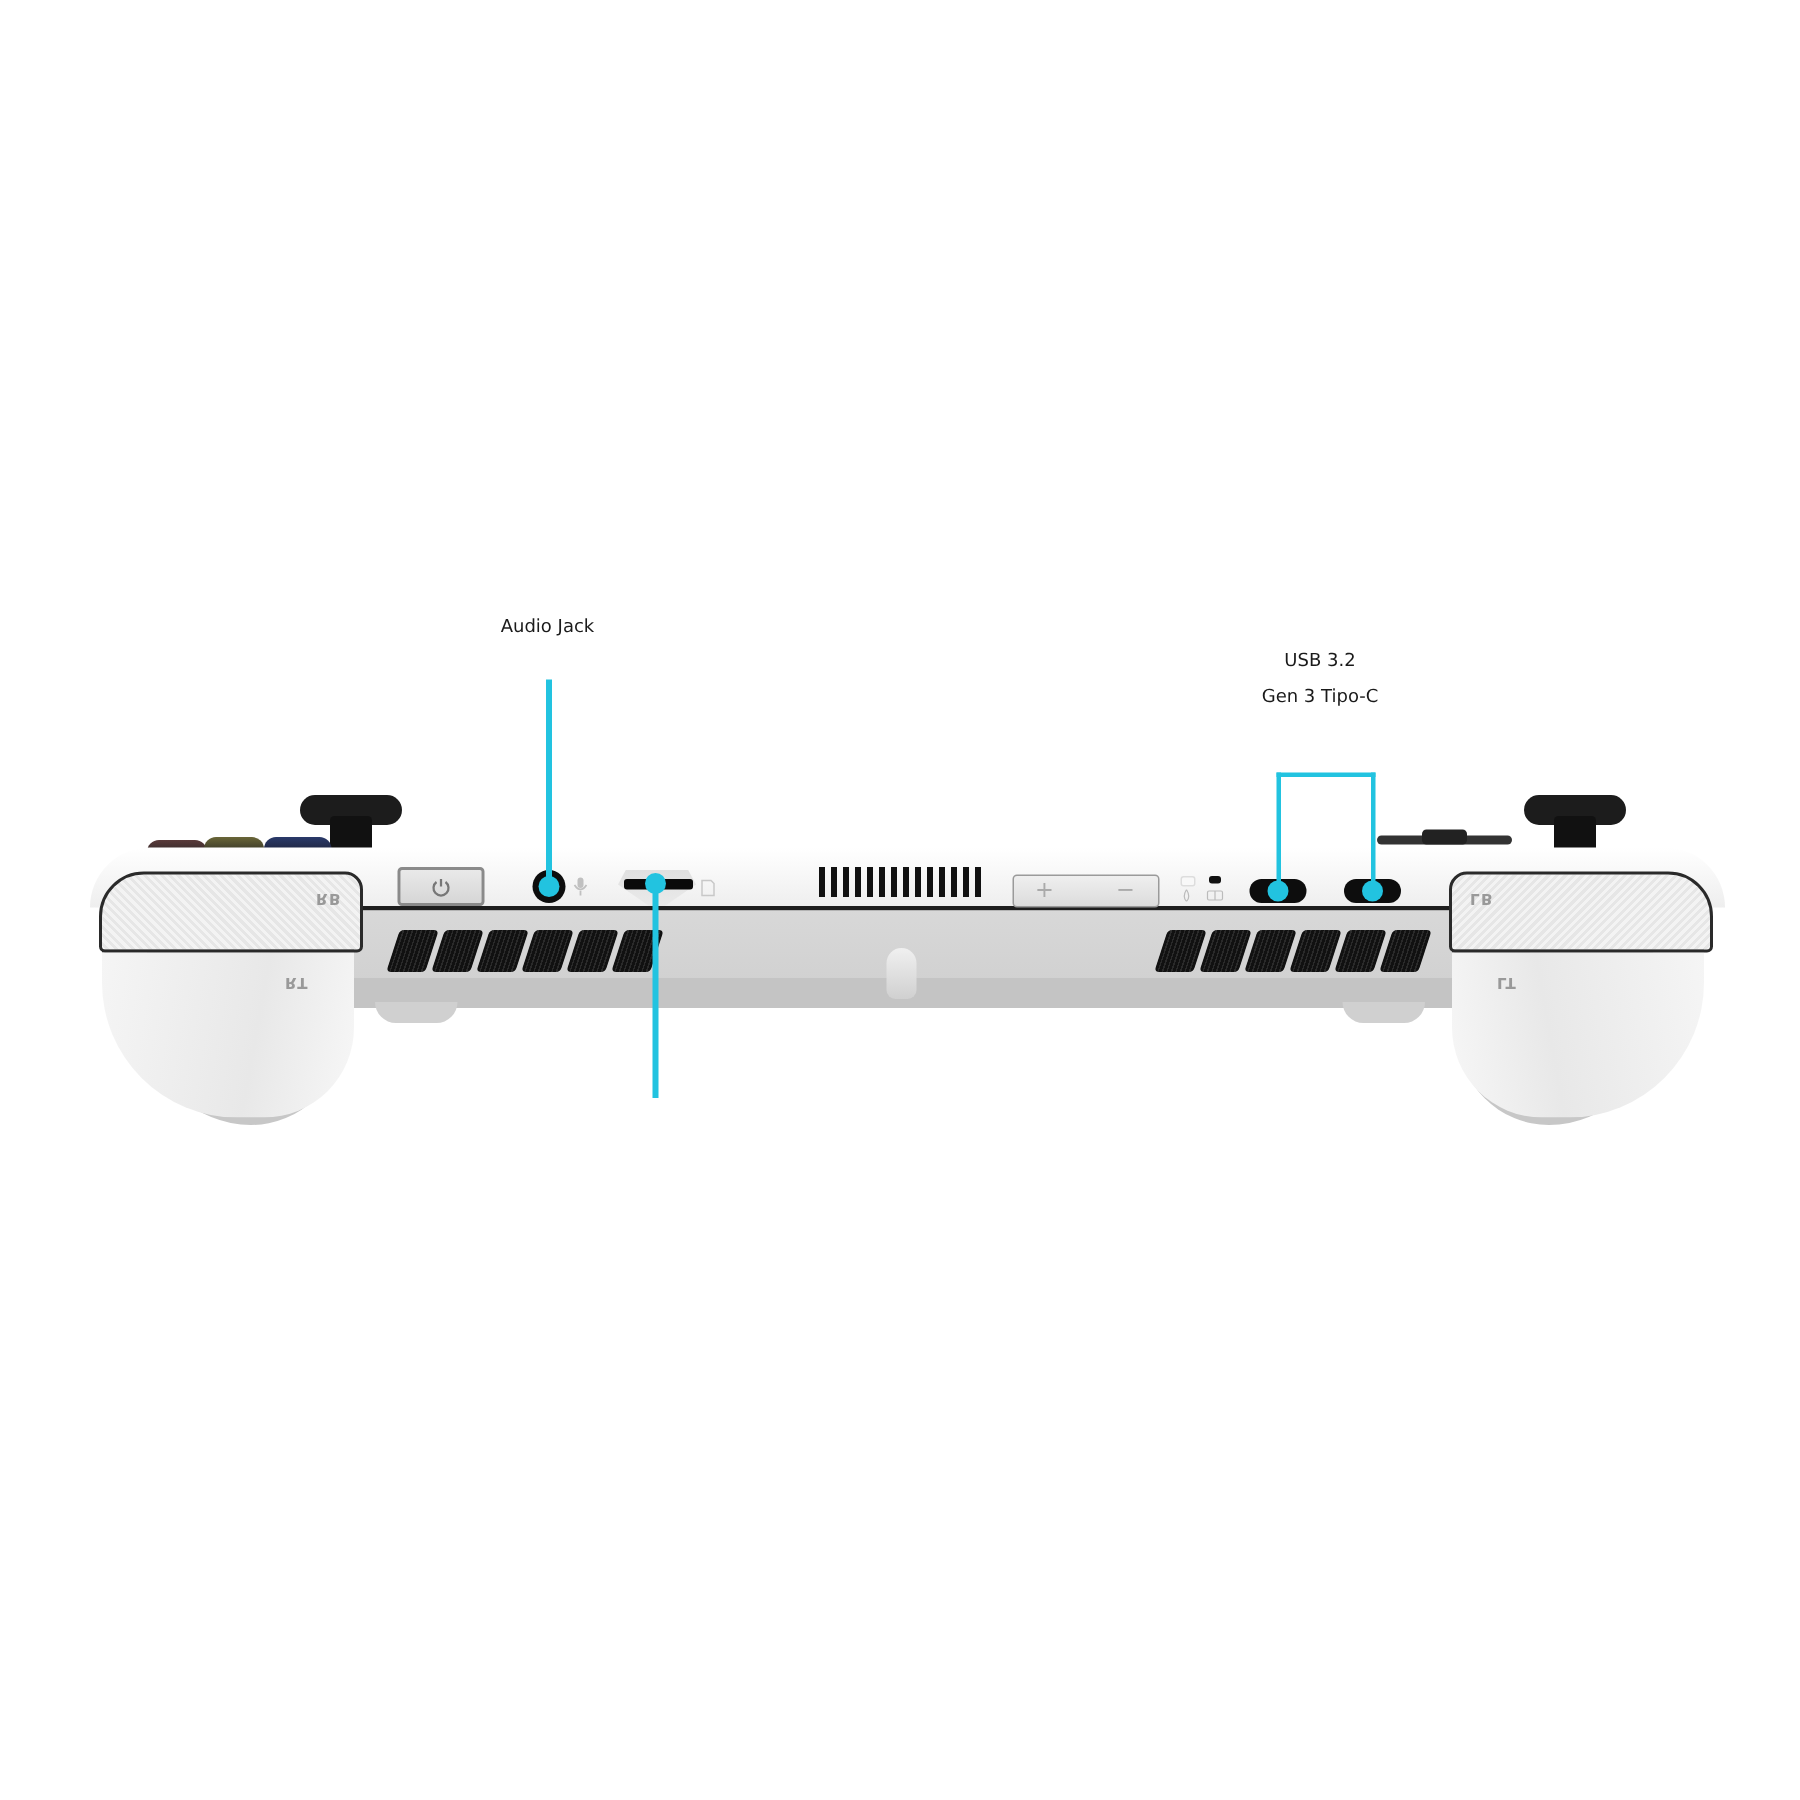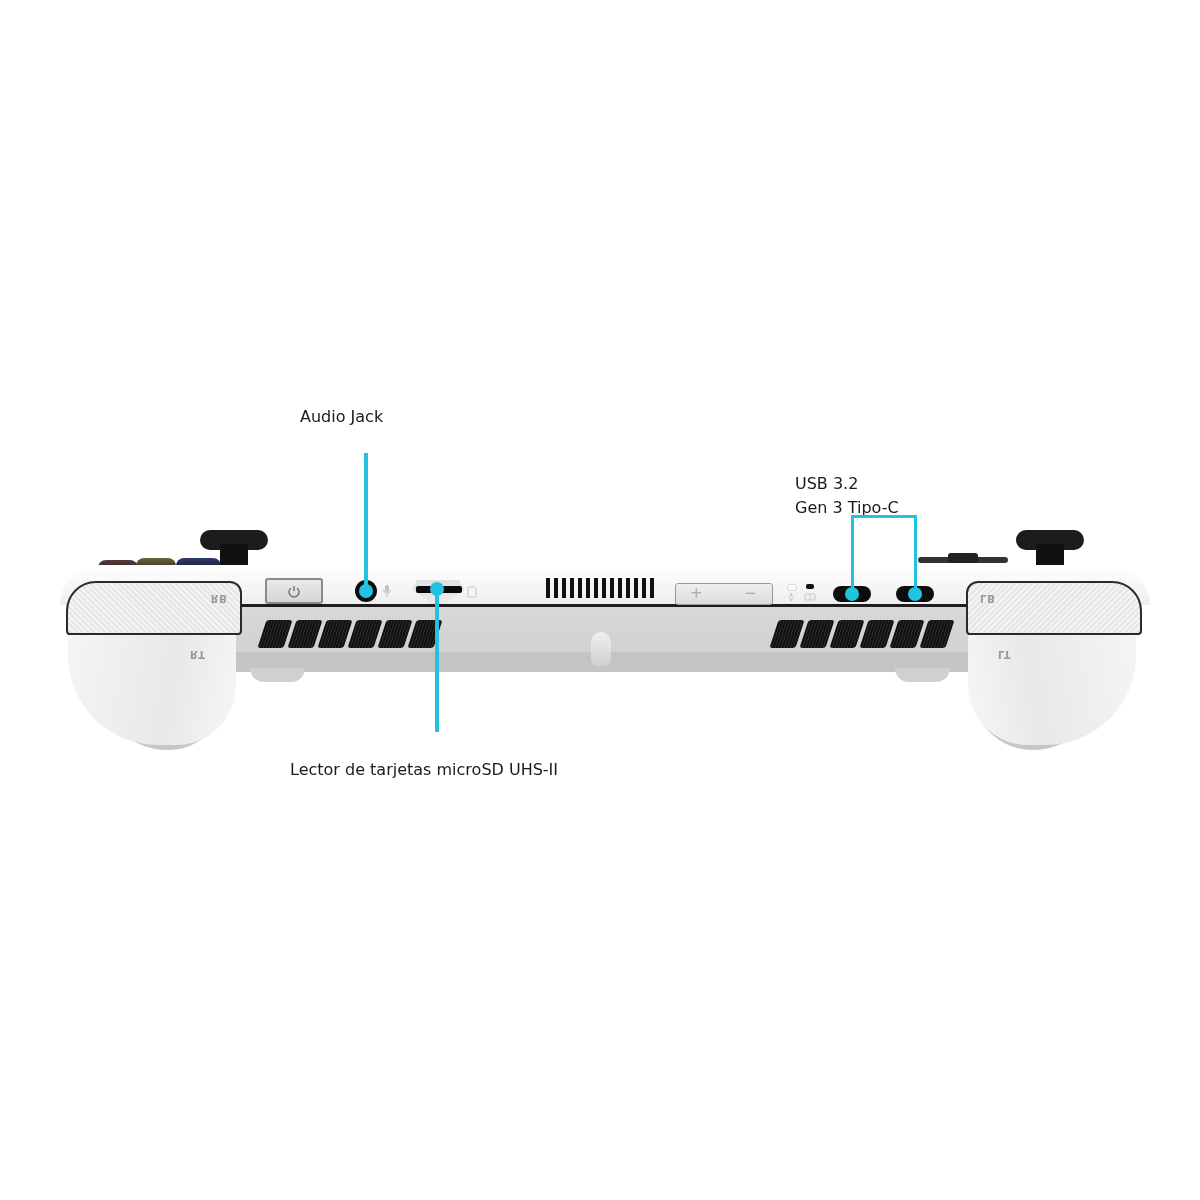--- a/index.html
+++ b/index.html
@@ -1,36 +1,35 @@
 <!DOCTYPE html>
 <html><head>
 <meta charset="utf-8">
 <style>
   html, body { margin: 0; padding: 0; background: #ffffff; }
   body { width: 1200px; height: 1200px; position: relative; overflow: hidden; font-family: "DejaVu Sans", "Liberation Sans", sans-serif; }
-  .label { position: absolute; color: #1a1a1a; font-size: 16px; text-align: left; line-height: 24px; white-space: nowrap; }
+  .label { position: absolute; color: #1a1a1a; font-size: 12px; text-align: center; line-height: 24px; white-space: nowrap; }
   .callout { position: absolute; background: #22c3e0; }
   .dot { position: absolute; width: 14px; height: 14px; border-radius: 50%; background: #22c3e0; }
   .abs { position: absolute; }
   .vent { position: absolute; width: 26px; height: 28px; background: repeating-linear-gradient(90deg, #111 0 2px, #2a2a2a 2px 3px); border-radius: 3px; transform: skewX(-18deg); }
   .grille-bar { position: absolute; width: 4px; height: 20px; background: #111; }
   .trigger-text { position: absolute; font-size: 10px; color: #999; transform: scaleY(-1); font-family: "DejaVu Sans", sans-serif; font-weight: bold; letter-spacing: 1px; }
 </style>
 </head>
 <body>
 
 <div class="label" style="left:300px; top:405px; width:130px;">Audio Jack</div>
 
-<div class="label" style="left:795px; top:472px; width:170px;">
+<div class="label" style="left:795px; top:428px; width:170px;">
   <div>USB 3.2</div>
   <div>Gen 3 Tipo-C</div>
 </div>
 
 <div class="label" style="left:290px; top:758px; width:440px;">
-  <div>Lector de tarjetas microSD UHS-II</div>
 </div>
 
 <div class="abs" style="left:0; top:0; width:1200px; height:1200px;">
 
   <div class="abs" style="left:200px; top:530px; width:68px; height:40px;">
     <div class="abs" style="left:0; top:0; width:68px; height:20px; background:#1c1c1c; border-radius:12px;"></div>
     <div class="abs" style="left:20px; top:14px; width:28px; height:26px; background:#111; border-radius:3px;"></div>
   </div>
 
   <div class="abs" style="left:98px; top:556px; width:130px; height:16px;">

